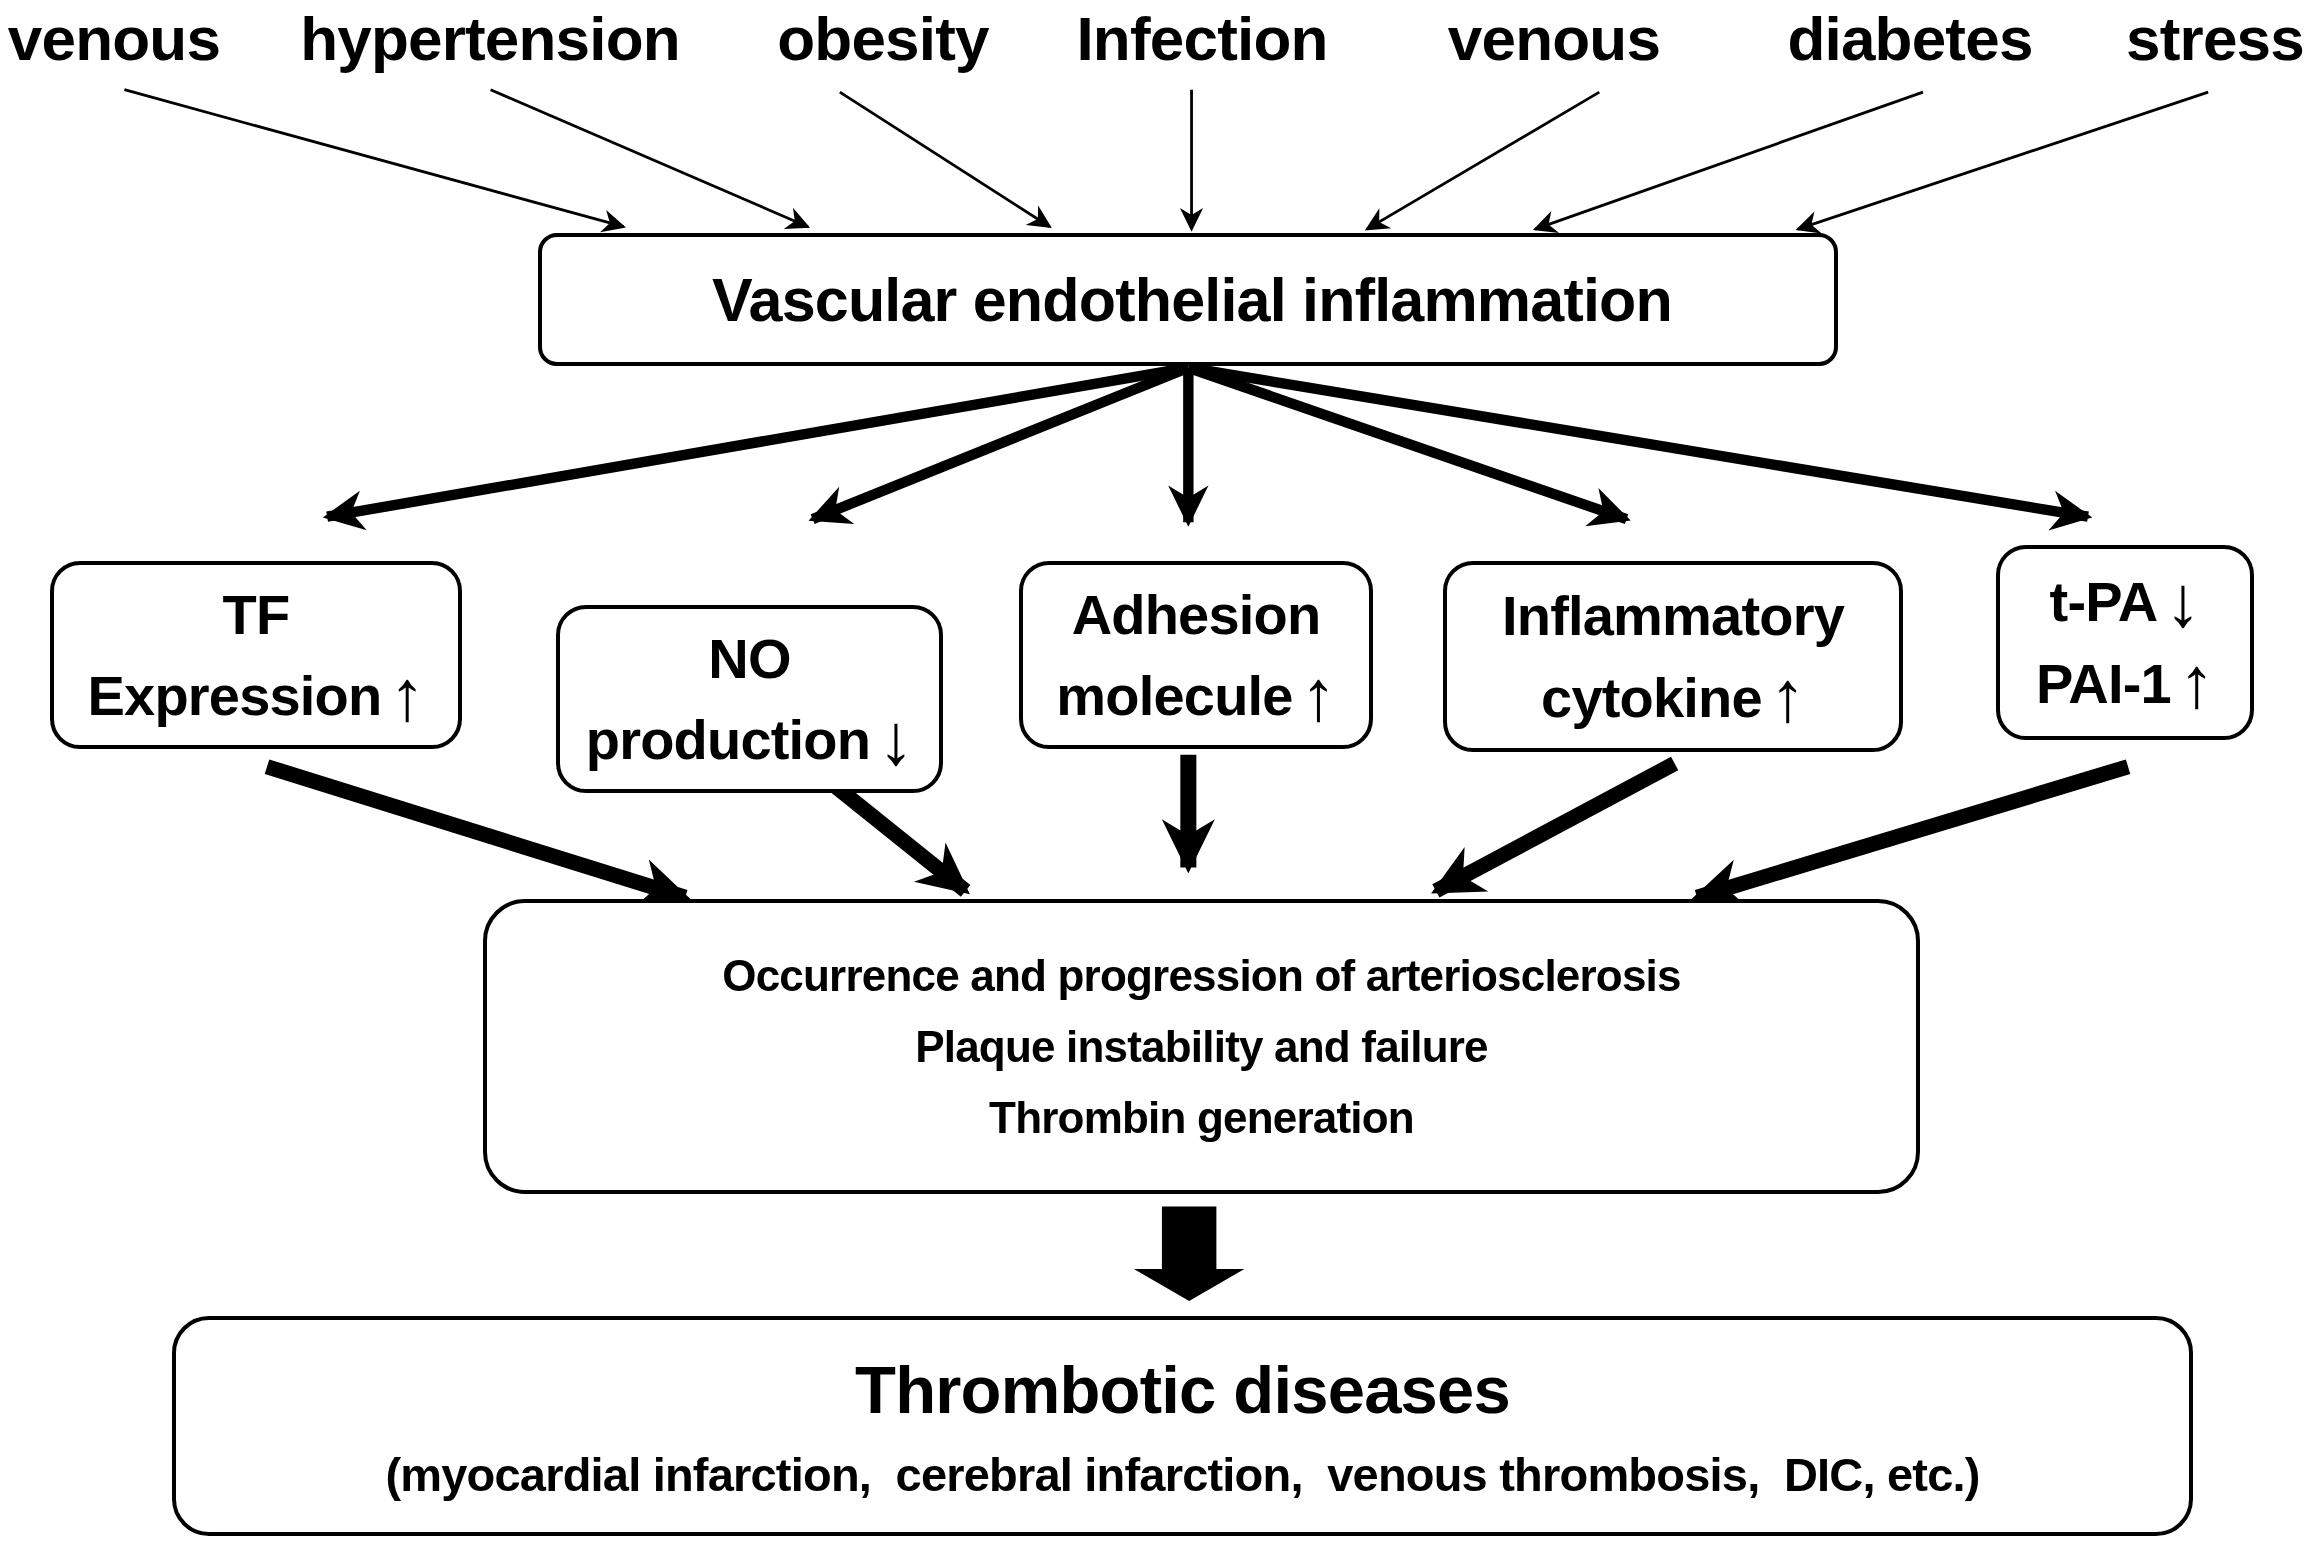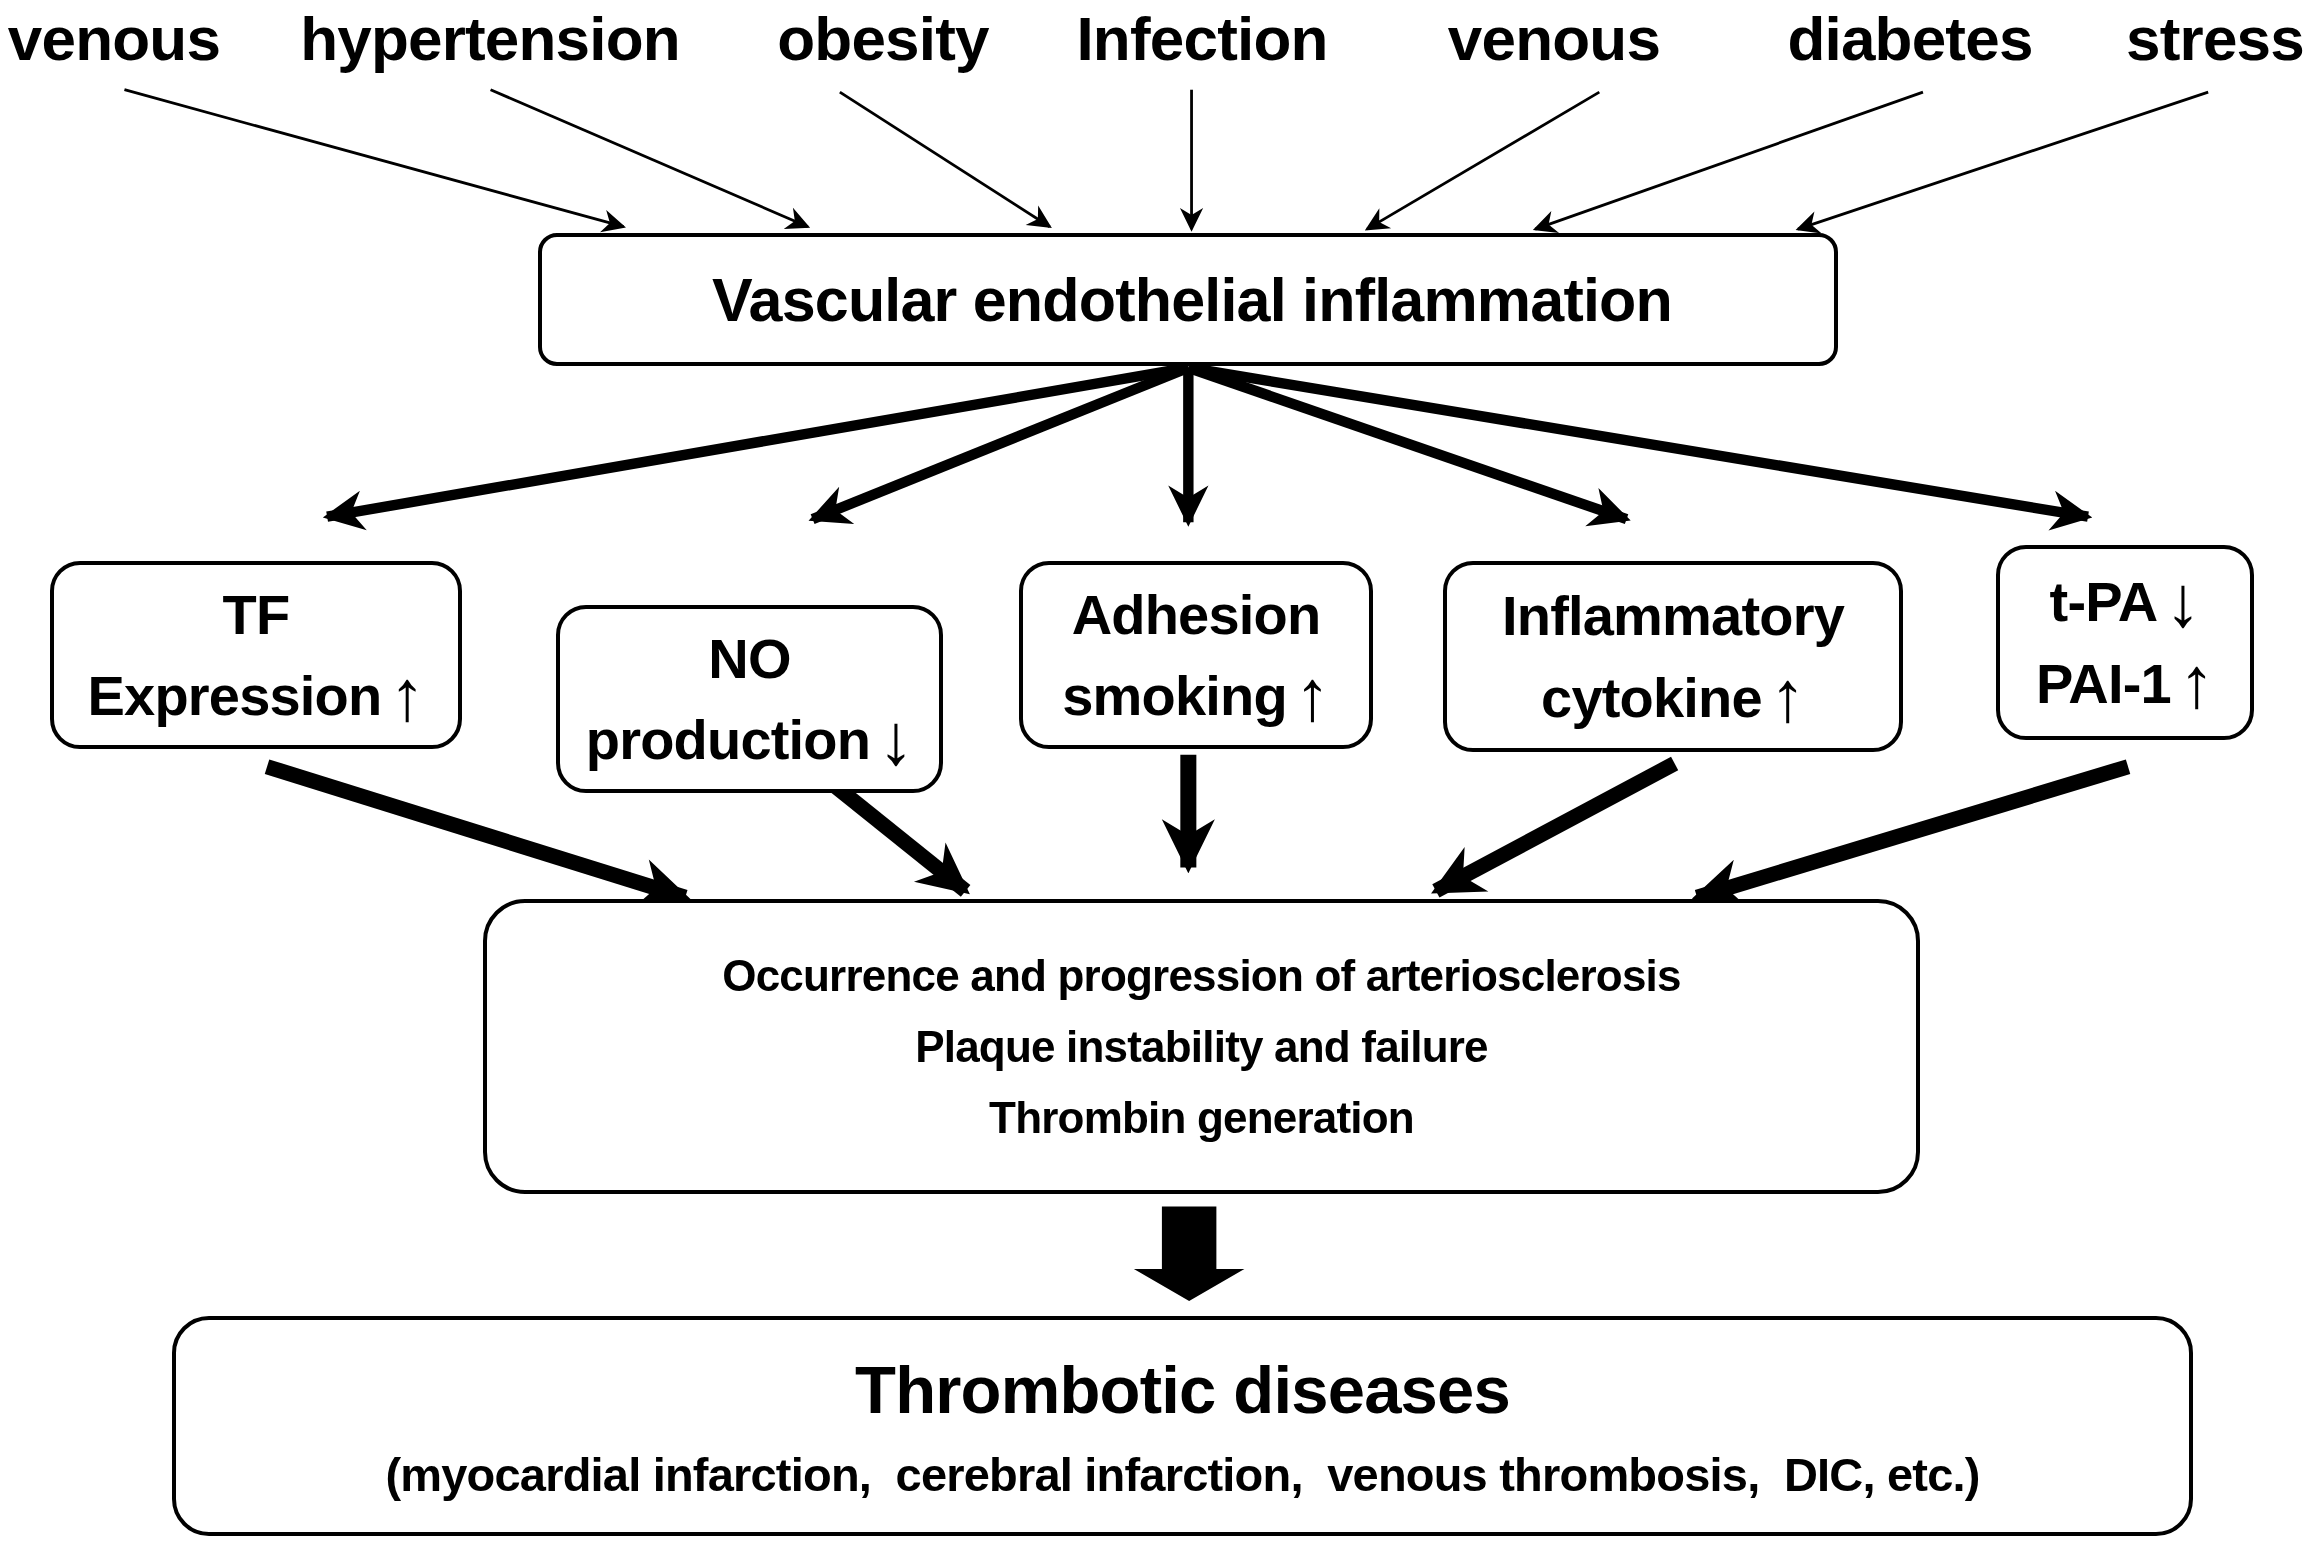--- a/index.html
+++ b/index.html
@@ -120,21 +120,21 @@
       <span class="arrow-glyph">↓</span>
     </div>
   </div>
 
   <div class="box ebox" id="effect-box-adhesion">
     <div class="eline">
       <span>Adhesion</span>
       <span class="arrow-glyph"></span>
     </div>
     <div class="eline">
-      <span>smoking</span>
+      <span>molecule</span>
       <span class="arrow-glyph">↑</span>
     </div>
   </div>
 
   <div class="box ebox" id="effect-box-inflammatory">
     <div class="eline">
       <span>Inflammatory</span>
       <span class="arrow-glyph"></span>
     </div>
     <div class="eline">

